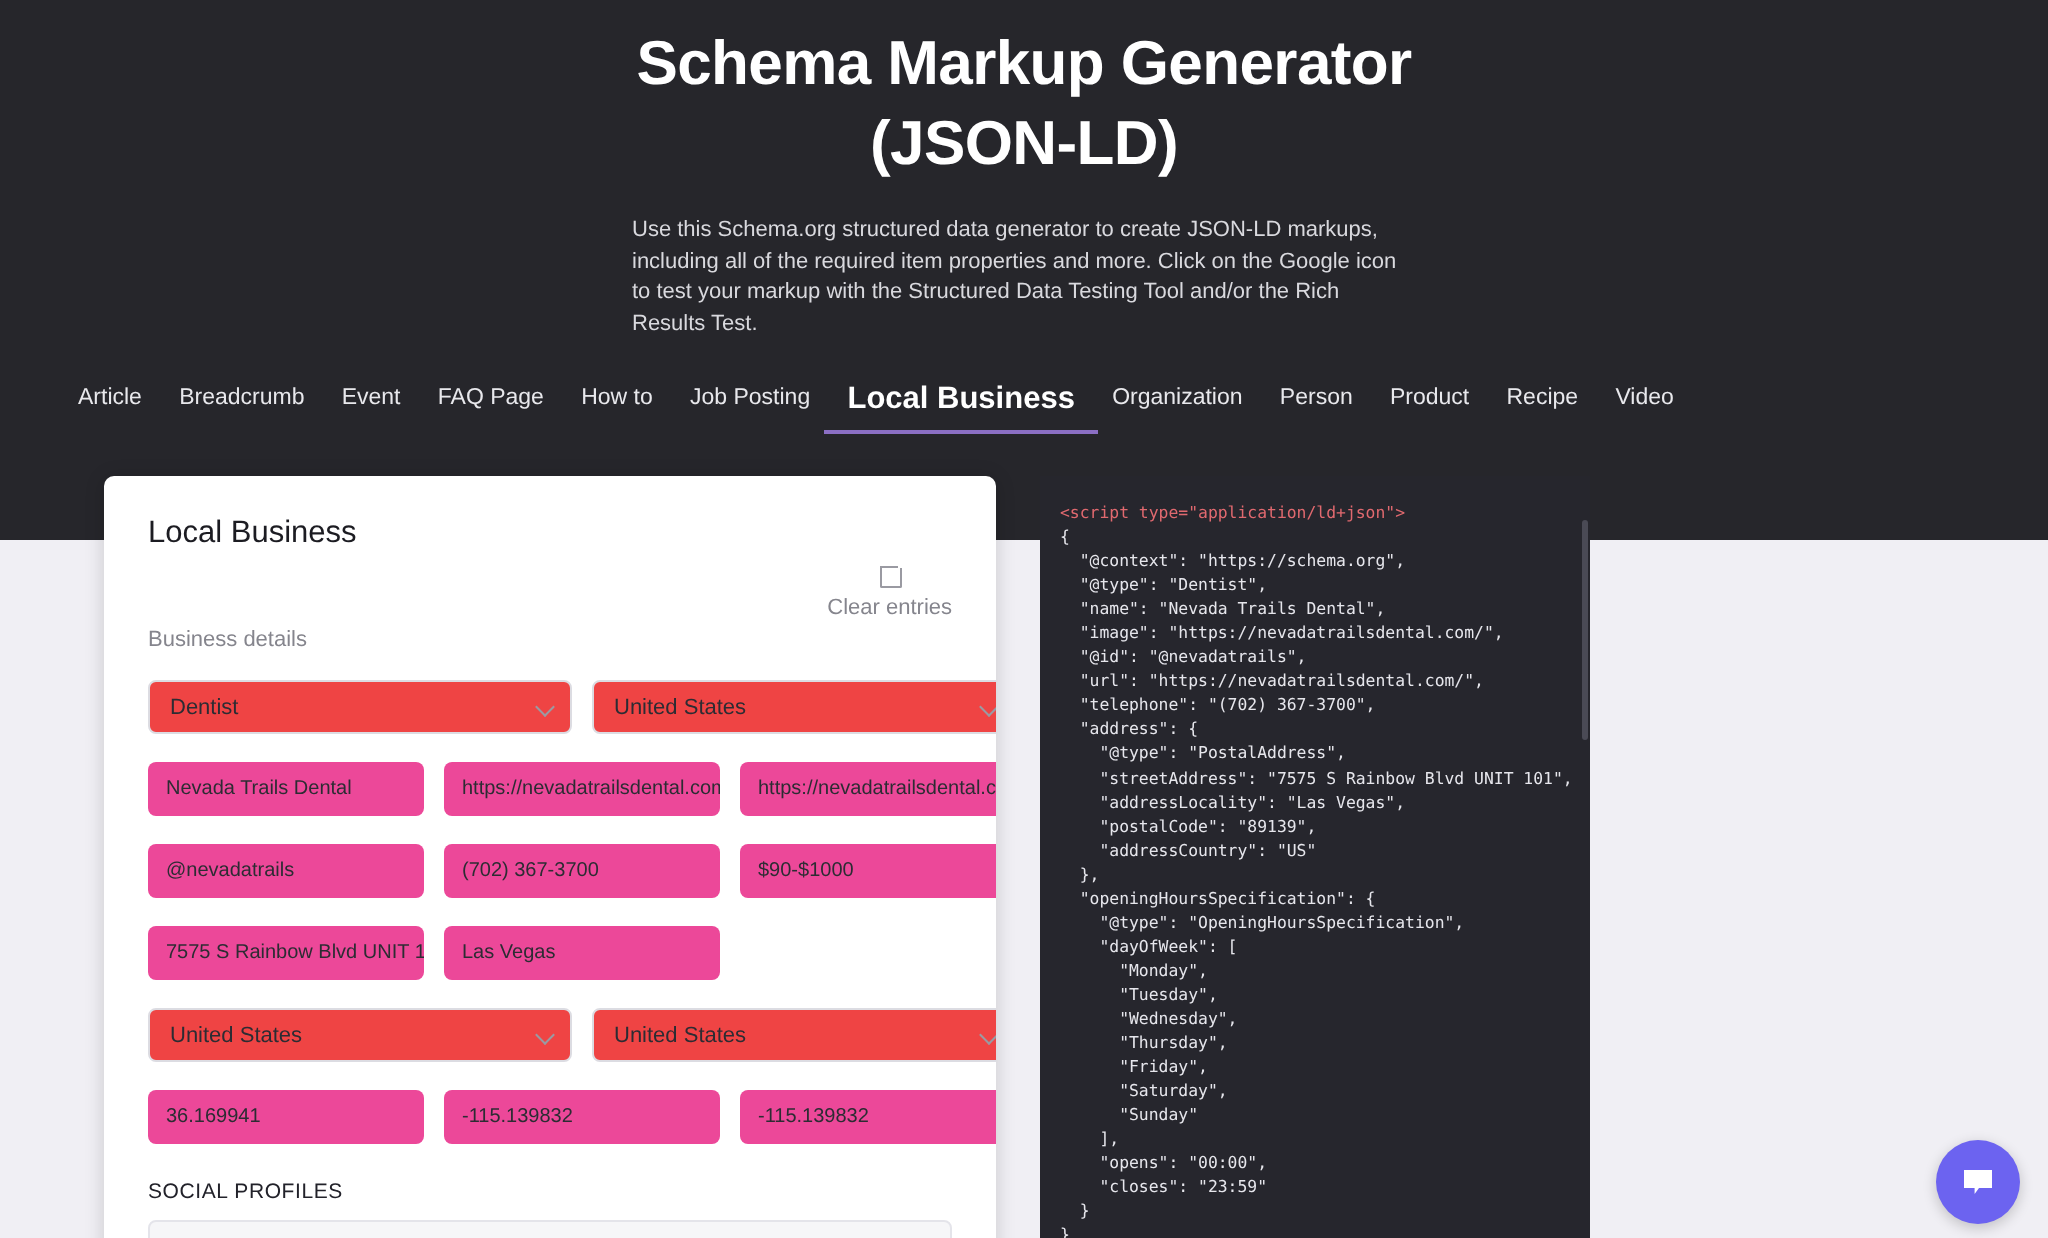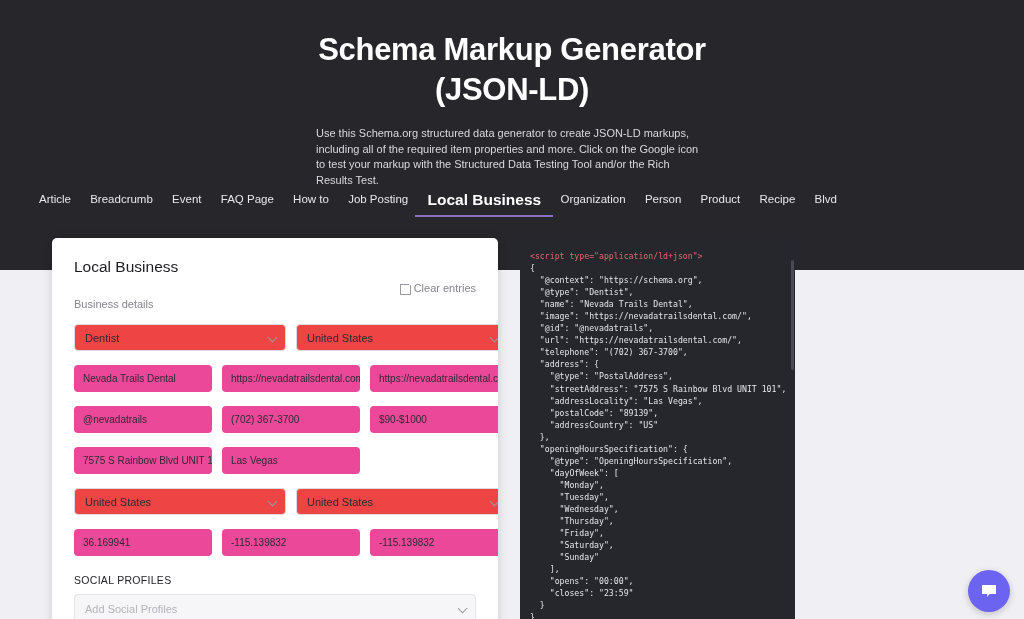--- a/index.html
+++ b/index.html
@@ -17,21 +17,21 @@
     width: 1024px; height: 270px;
     background: #26262b;
   }
   .hero-title {
     text-align: center;
     color: #ffffff;
     font-size: 31px;
     font-weight: bold;
     letter-spacing: -0.3px;
     line-height: 40px;
-    padding-top: 30px;
+    padding-top: 12px;
   }
   .hero-title .l2 { display: block; }
   .hero-sub {
     margin: 16px auto 0;
     width: 392px;
     text-align: left;
     color: #d9d9de;
     font-size: 11px;
     line-height: 15.5px;
   }
@@ -74,21 +74,21 @@
     border-radius: 5px 5px 0 0;
     box-shadow: 0 1px 10px rgba(0,0,0,0.16);
     padding: 20px 22px 0 22px;
     overflow: hidden;
   }
   .card-head { display: flex; align-items: flex-start; justify-content: space-between; }
   .card-title { font-size: 15.5px; color: #1c1c22; font-weight: normal; }
   .clear-entries {
     display: flex; align-items: center; gap: 5px;
     color: #85858d; font-size: 11px;
-    margin-top: 24px; cursor: pointer;
+    margin-top: 24px; cursor: pointer; flex-direction: column;
   }
   .trash { width: 9px; height: 11px; position: relative; display: inline-block; }
   .trash::before {
     content: ""; position: absolute; left: 0; top: 2px;
     width: 9px; height: 9px;
     border: 1px solid #9a9aa2; border-top: none;
     border-radius: 0 0 1px 1px;
   }
   .trash::after {
     content: ""; position: absolute; left: 0; top: 1px;
@@ -204,21 +204,21 @@
       <div class="tab">Breadcrumb</div>
       <div class="tab">Event</div>
       <div class="tab">FAQ Page</div>
       <div class="tab">How to</div>
       <div class="tab">Job Posting</div>
       <div class="tab active">Local Business</div>
       <div class="tab">Organization</div>
       <div class="tab">Person</div>
       <div class="tab">Product</div>
       <div class="tab">Recipe</div>
-      <div class="tab">Blvd</div>
+      <div class="tab">Video</div>
     </div>
 
   <div class="card">
     <div class="card-head">
       <div class="card-title">Local Business</div>
       <div class="clear-entries">
         <span class="trash"></span>
         <span>Clear entries</span>
       </div>
     </div>

